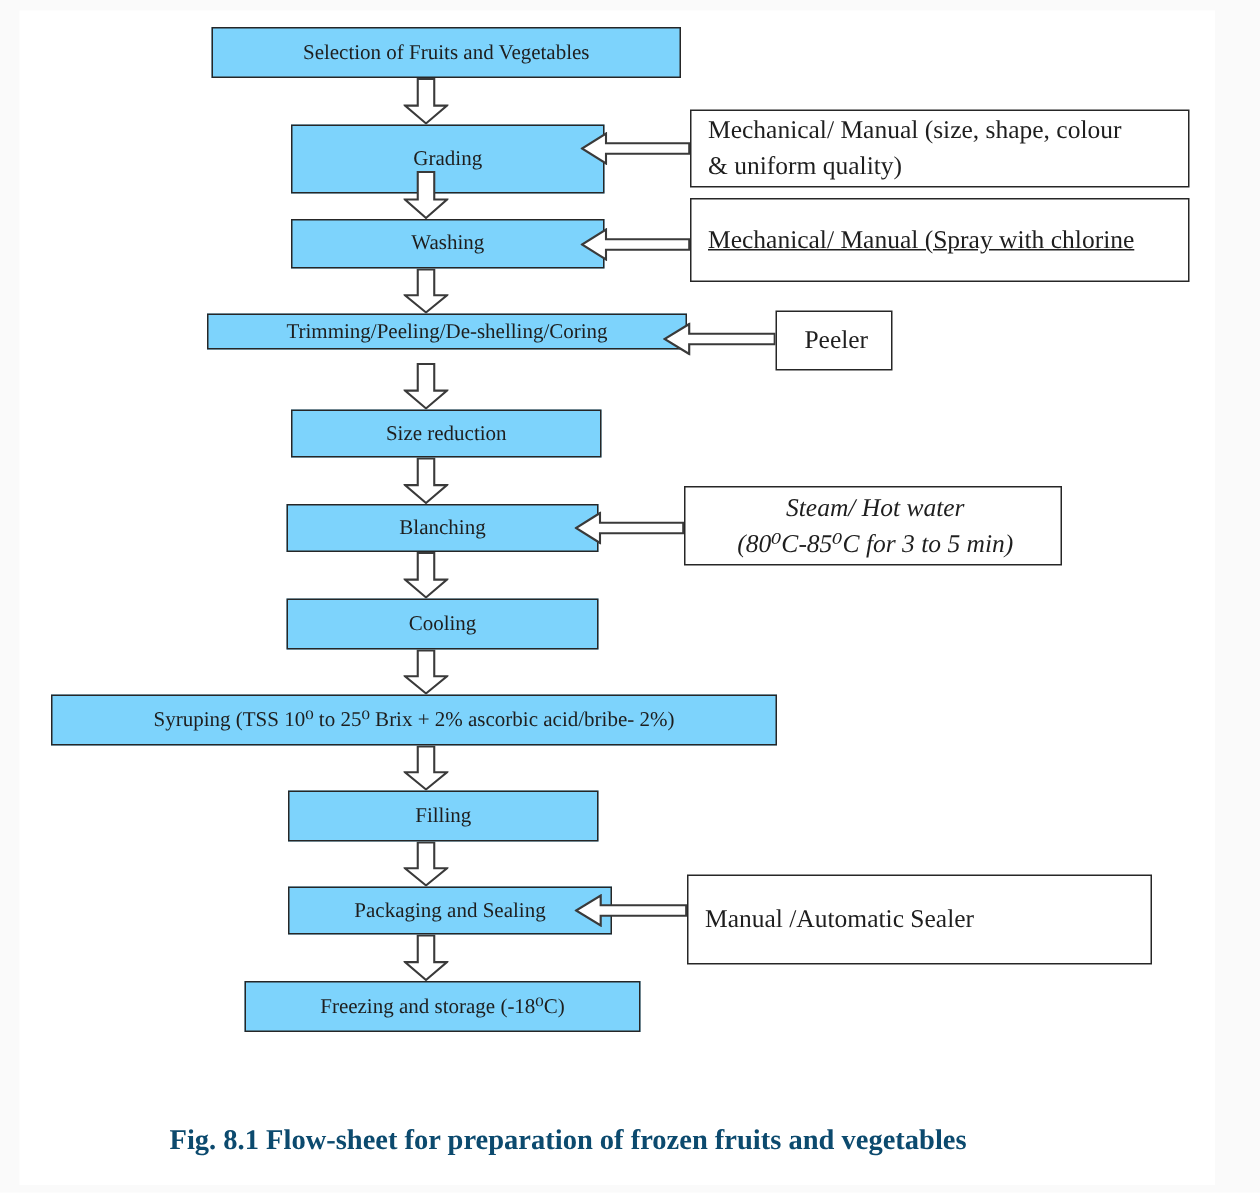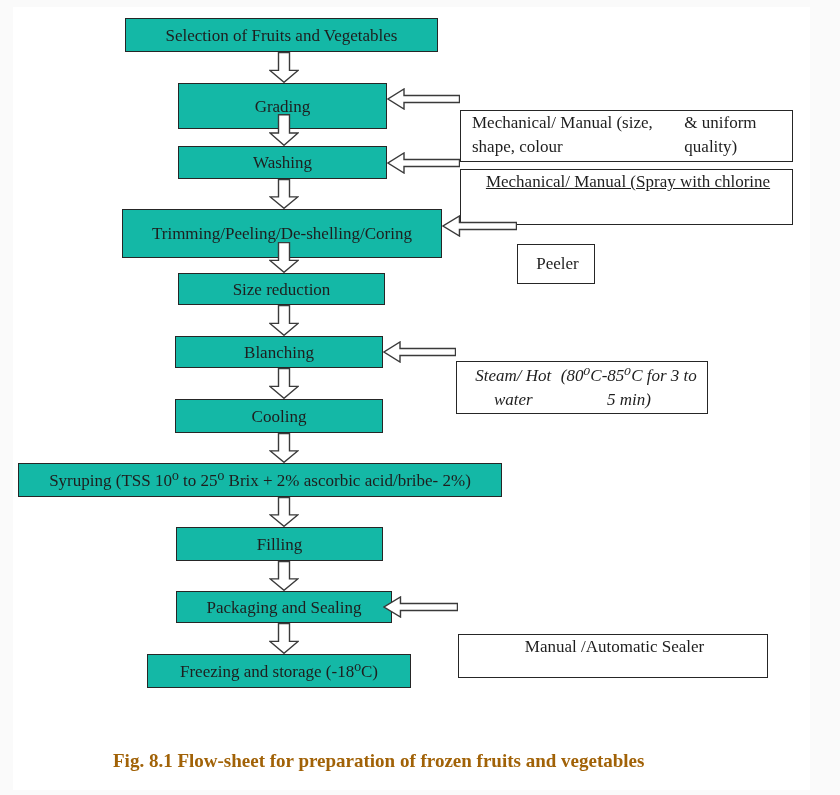--- a/index.html
+++ b/index.html
@@ -10,81 +10,81 @@
     color:#1e1e1e;
     overflow:hidden;
   }
   .stage{position:relative;width:840px;height:795px;}
   .page{
     position:absolute;left:13px;top:7px;width:797px;height:783px;
     background:#ffffff;
   }
   .box{
     position:absolute;
-    background:#14b8a6;
+    background:#7dd3fc;
     border:1px solid #262626;
     display:flex;align-items:center;justify-content:center;
-    font-size:17px;line-height:21px;
+    font-size:14px;line-height:21px;
     text-align:center;
     box-sizing:border-box;
     white-space:nowrap;
+    margin-left:16px;
   }
   .note{
     position:absolute;
     background:#ffffff;
     border:1px solid #262626;
-    display:flex;flex-direction:row;justify-content:center;
+    display:flex;flex-direction:column;justify-content:center;
     font-size:17px;line-height:24px;
     box-sizing:border-box;
     padding:0 8px 0 11px;
     text-align:left;
-    margin-top:37px;
   }
   .note.centered{text-align:center;align-items:center;}
   .note span{display:block;}
   .arrow{position:absolute;}
   
   .b0{left:125px;top:18px;width:313px;height:34px;}
   .b1{left:178px;top:83px;width:209px;height:46px;}
   .b2{left:178px;top:146px;width:209px;height:33px;}
-  .b3{left:122px;top:209px;width:320px;height:49px;}
+  .b3{left:122px;top:209px;width:320px;height:24px;}
   .b4{left:178px;top:273px;width:207px;height:32px;}
   .b5{left:175px;top:336px;width:208px;height:32px;}
   .b6{left:175px;top:399px;width:208px;height:34px;}
   .b7{left:18px;top:463px;width:484px;height:34px;}
   .b8{left:176px;top:527px;width:207px;height:34px;}
   .b9{left:176px;top:591px;width:216px;height:32px;}
   .b10{left:147px;top:654px;width:264px;height:34px;}
   
   .n0{left:460px;top:73px;width:333px;height:52px;}
   .n1{left:460px;top:132px;width:333px;height:56px;text-decoration:underline;}
   .n2{left:517px;top:207px;width:78px;height:40px;}
   .n3{left:456px;top:324px;width:252px;height:53px;font-style:italic;}
-  .n4{left:458px;top:597px;width:310px;height:44px;text-align:right;}
+  .n4{left:458px;top:583px;width:310px;height:60px;}
   
   .v{left:269px;width:30px;}
   .v1{top:52px;height:31px;}
   .v2{top:114px;height:32px;}
   .v3{top:179px;height:30px;}
   .v4{top:242px;height:31px;}
   .v5{top:305px;height:31px;}
   .v6{top:368px;height:31px;}
   .v7{top:433px;height:30px;}
   .v8{top:497px;height:30px;}
   .v9{top:561px;height:30px;}
   .v10{top:623px;height:31px;}
   
   .h1{left:387px;top:88px;width:73px;height:22px;}
   .h2{left:387px;top:152px;width:73px;height:22px;}
   .h3{left:442px;top:215px;width:75px;height:22px;}
   .h4{left:383px;top:341px;width:73px;height:22px;}
   .h5{left:383px;top:596px;width:75px;height:22px;}
   .caption{
     position:absolute;left:113px;top:750px;
-    font-size:19px;font-weight:bold;color:#a16207;
+    font-size:19px;font-weight:bold;color:#0c4a6e;
     white-space:nowrap;
   }
 </style>
 </head>
 <body>
 
 <div class="stage">
   <div class="page"></div>
 
   <div class="box b0">Selection of Fruits and Vegetables</div>

